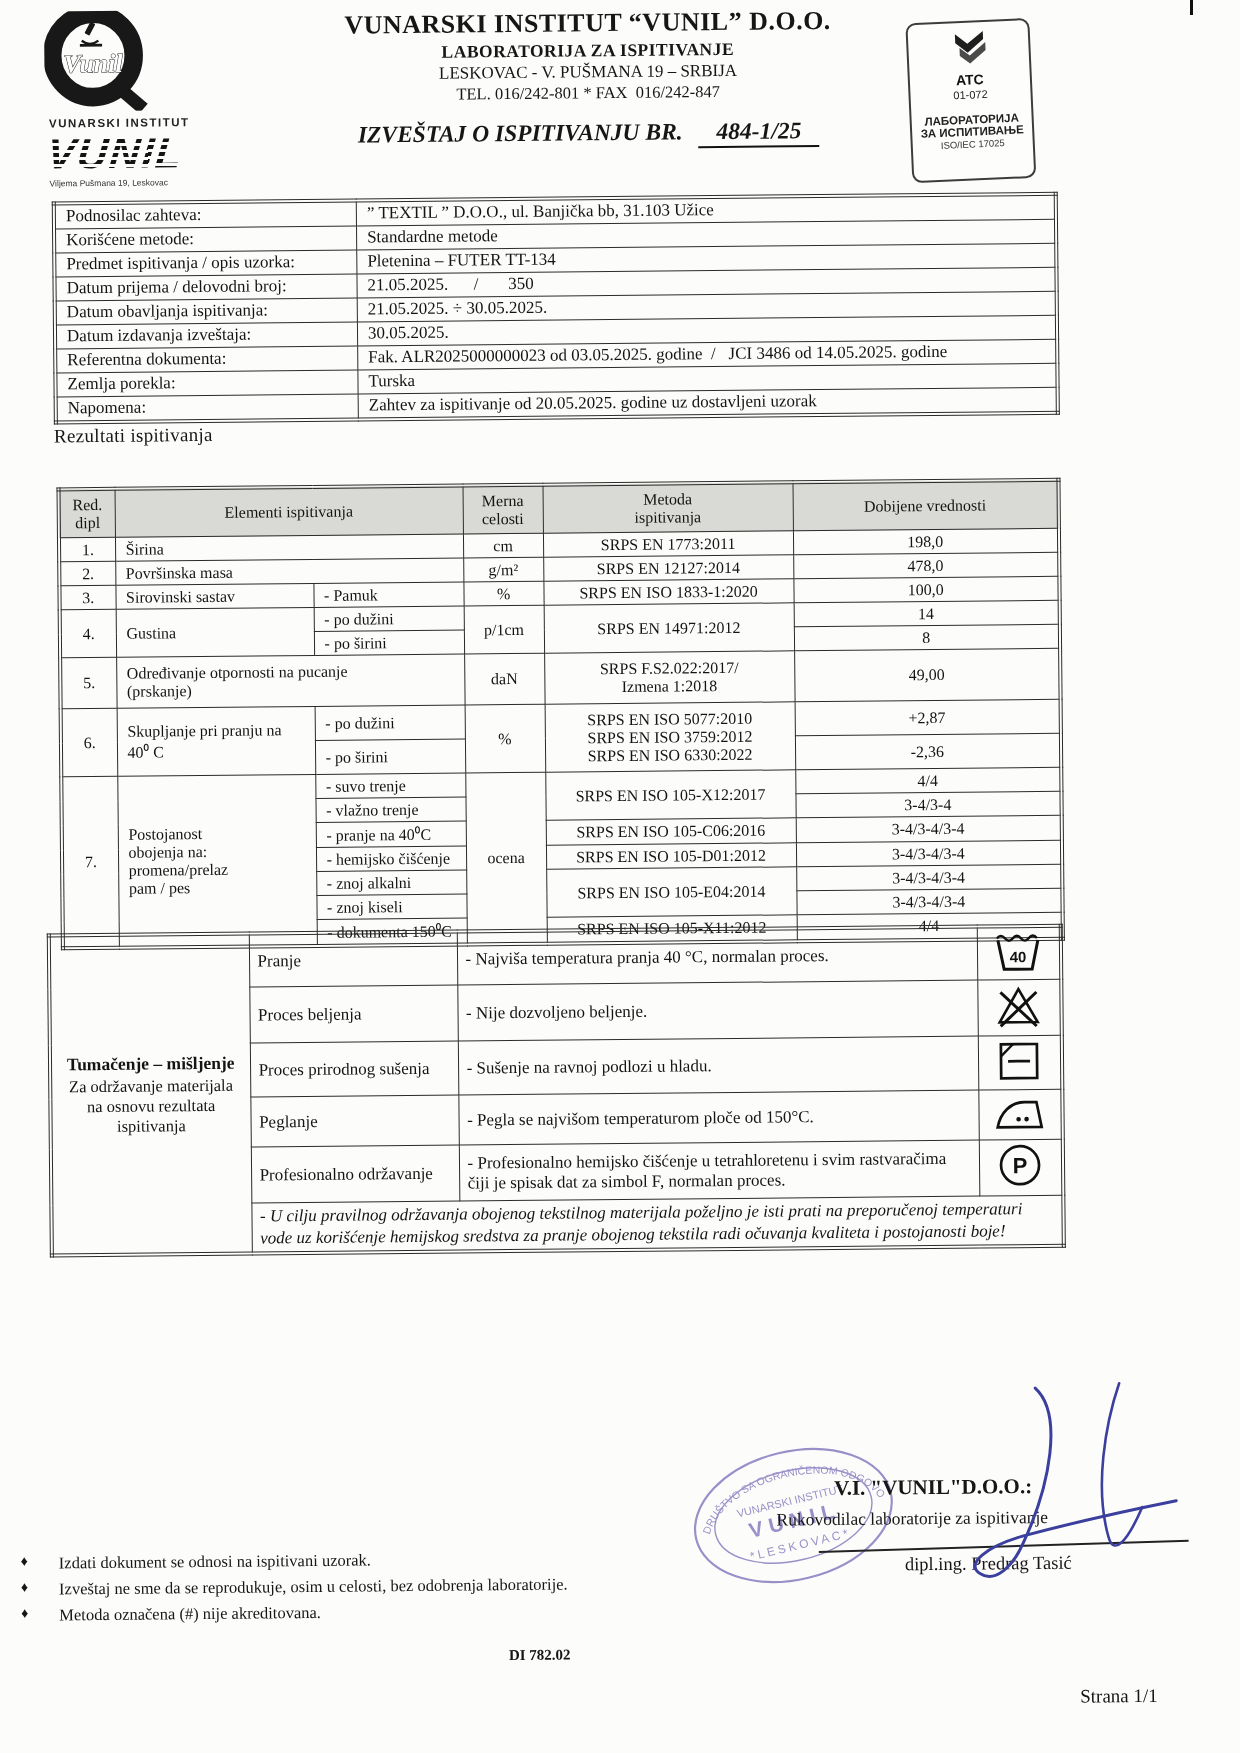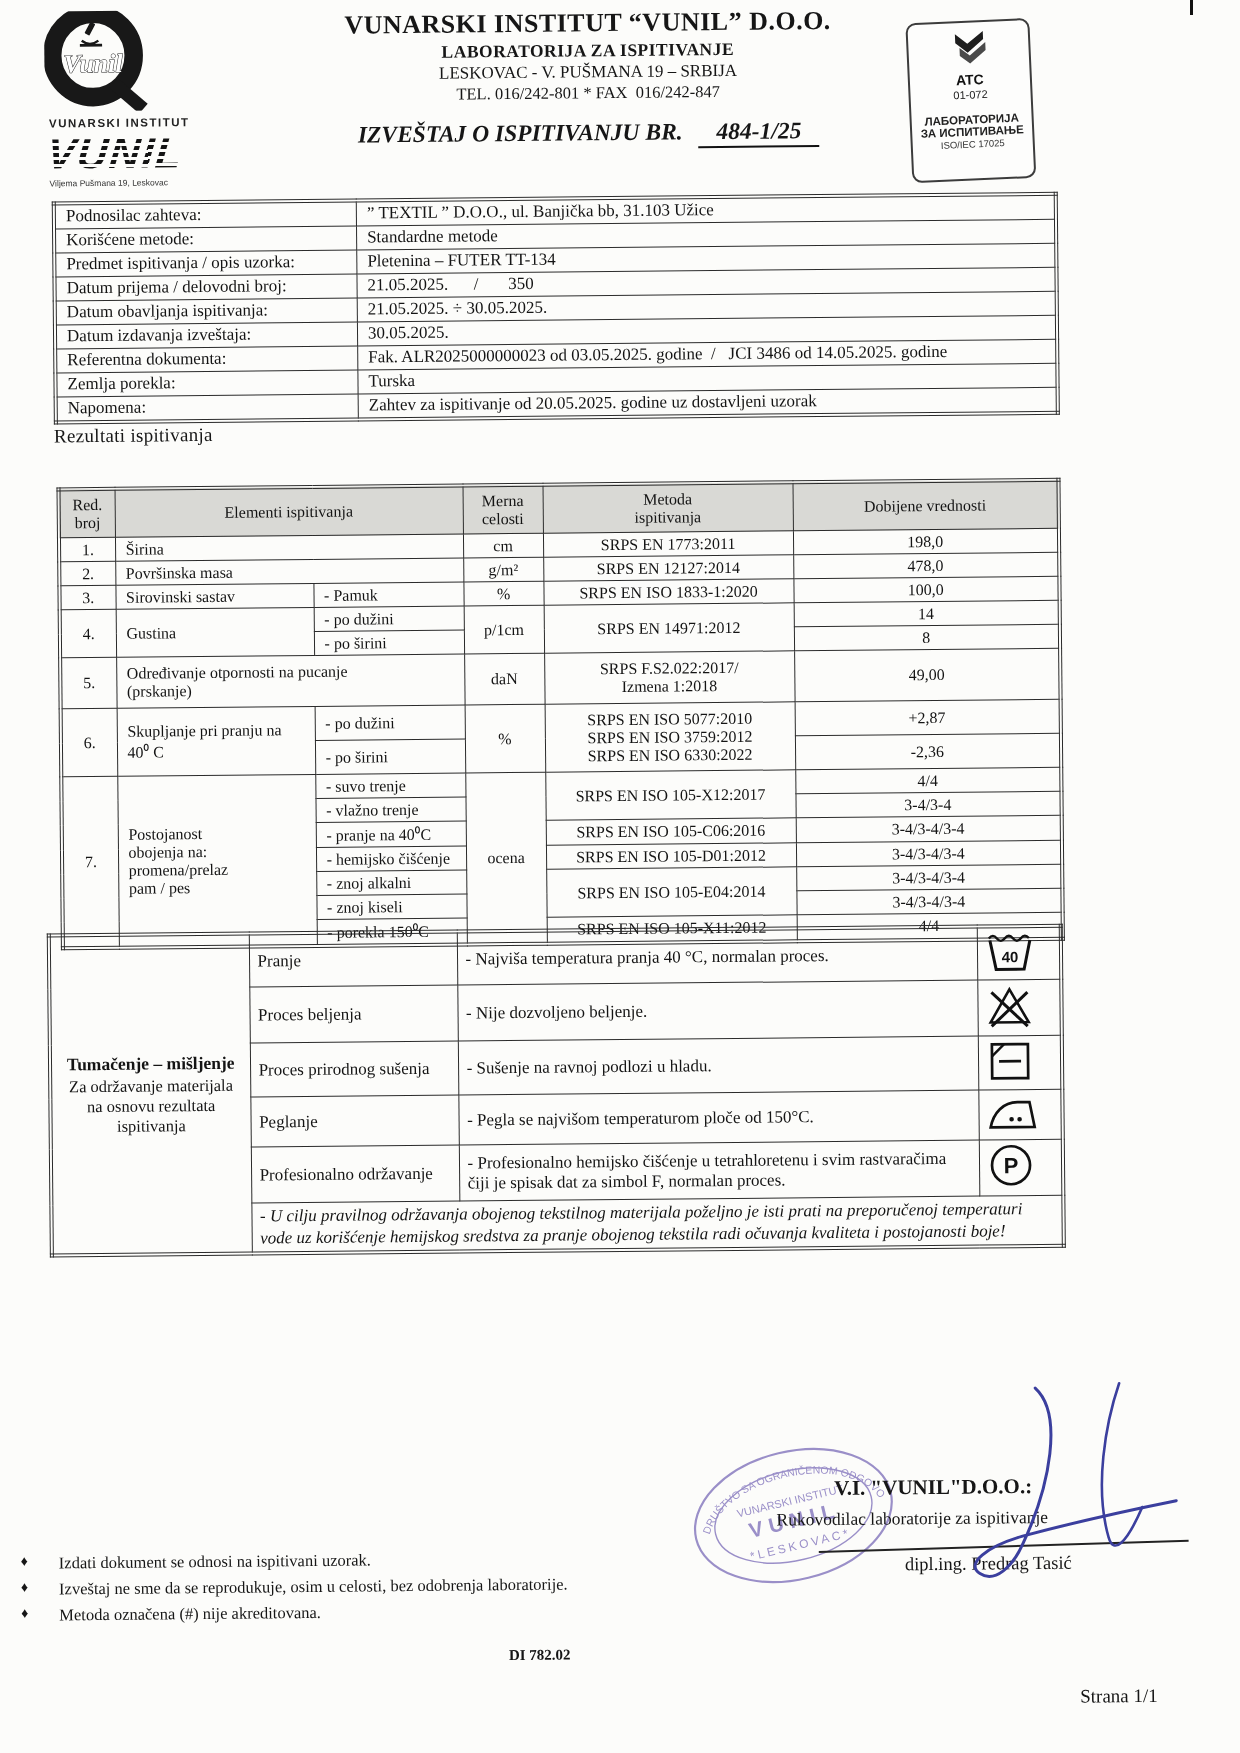--- a/index.html
+++ b/index.html
@@ -57,21 +57,21 @@
   .rt tr.h33 td{height:31px;}
 
   
   .care{left:46px;top:928px;border-collapse:collapse;width:1012px;table-layout:fixed;border:4px double #2b2b2b;}
   .care td{border:1.4px solid #2b2b2b;font-size:17px;color:#141414;padding:2px 8px;}
   .care-left{text-align:center;vertical-align:middle;}
   .care-title{font-weight:bold;font-size:17.5px;}
   .care-sub{font-size:16.5px;margin-top:2px;}
   .care-label{padding-left:12px;height:42px;}
   .care-desc{padding-left:12px;}
-  .care-ic{vertical-align:middle;}
+  .care-ic{text-align:center;vertical-align:middle;}
   .care-note{font-style:italic;font-size:16.5px;line-height:1.3;padding:6px 12px 8px 14px;}
 
   
   .stamp{left:680px;top:1446px;transform:rotate(-13deg);opacity:0.85;}
   .sig-company{left:828px;top:1478px;font-weight:bold;font-size:21px;}
   .sig-role{left:770px;top:1511px;font-size:17.5px;}
   .sig-line{left:812px;top:1549px;width:370px;border-top:2px solid #222;transform:rotate(-1.2deg);}
   .sig-name{left:898px;top:1557px;font-size:18.5px;}
   .sig-stroke{left:918px;top:1380px;}
 
@@ -177,21 +177,21 @@
           <col style="width:56px">
           <col style="width:198px">
           <col style="width:150px">
           <col style="width:80px">
           <col style="width:250px">
           <col style="width:266px">
         </colgroup>
       <tbody>
         <tr class="hdr">
           <td class="pre">Red.
-broj</td>
+dipl</td>
           <td colspan="2">Elementi ispitivanja</td>
           <td class="pre">Merna
 celosti</td>
           <td class="pre">Metoda
 ispitivanja</td>
           <td>Dobijene vrednosti</td>
         </tr>
         <tr class="h23">
           <td>1.</td>
           <td colspan="2" class="name">Širina</td>
@@ -278,21 +278,21 @@
         <tr class="h23">
           <td class="sub">- znoj alkalni</td>
           <td rowspan="2">SRPS EN ISO 105-E04:2014</td>
           <td>3-4/3-4/3-4</td>
         </tr>
         <tr class="h23">
           <td class="sub">- znoj  kiseli</td>
           <td>3-4/3-4/3-4</td>
         </tr>
         <tr class="h23">
-          <td class="sub">- porekla 150⁰C</td>
+          <td class="sub">- dokumenta 150⁰C</td>
           <td>SRPS EN ISO 105-X11:2012</td>
           <td>4/4</td>
         </tr>
       </tbody>
     </table>
 
     <table class="care abs">
       <colgroup>
           <col style="width:200px">
           <col style="width:208px">

